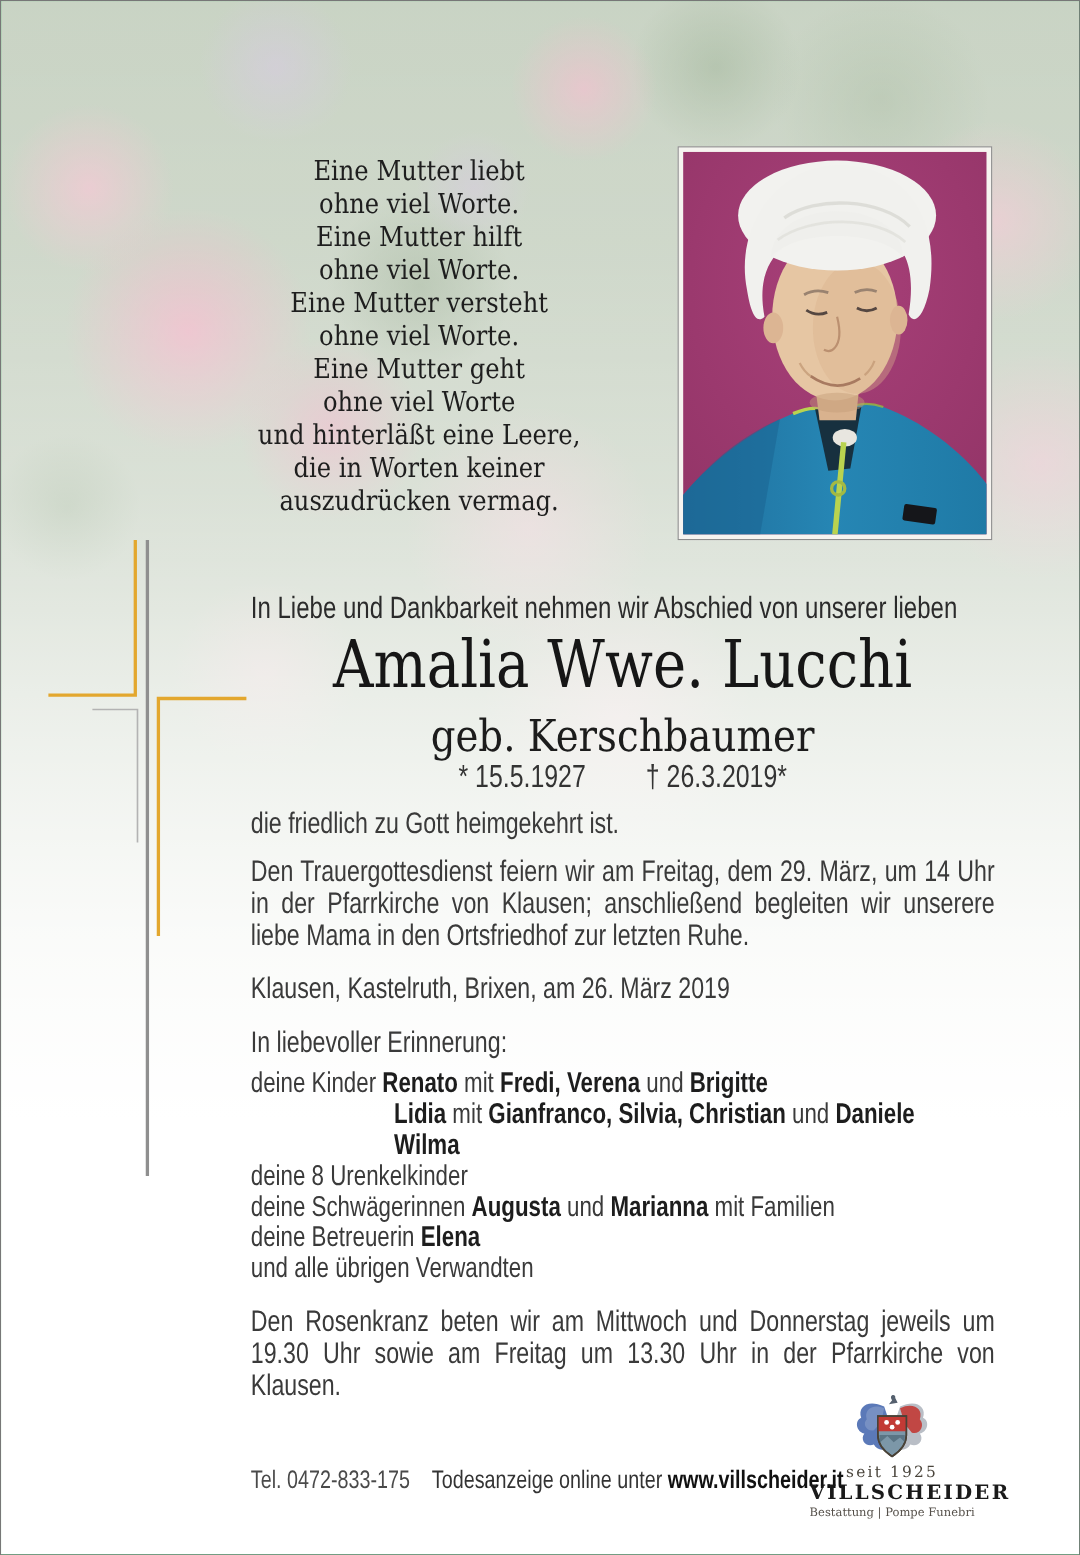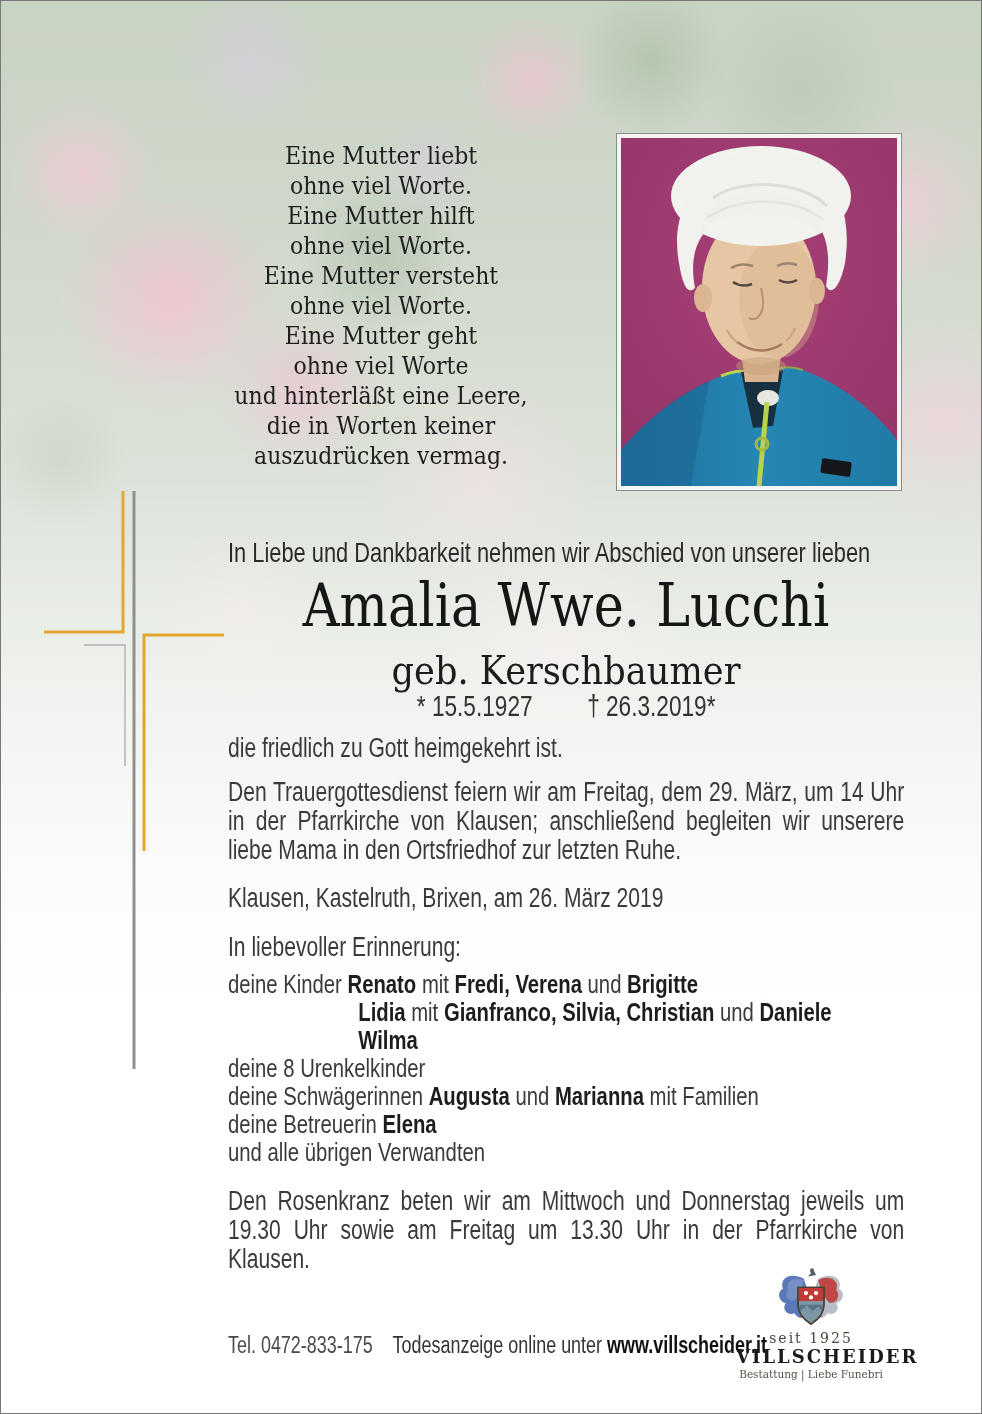--- a/index.html
+++ b/index.html
@@ -197,15 +197,15 @@
       <path d="M32,28 L68,28 L68,52 C68,66 58,74 50,79 C42,74 32,66 32,52 Z" fill="#7c97a8" stroke="#494237" stroke-width="2"></path>
       <path d="M32,28 L68,28 L68,47 L32,47 Z" fill="#c23a35"></path>
       <circle cx="43" cy="36" r="3" fill="#fff"></circle>
         <circle cx="57" cy="36" r="3" fill="#fff"></circle>
         <circle cx="50" cy="42" r="3" fill="#fff"></circle>
       <path d="M34,62 L44,53 L52,61 L60,55 L66,61 L66,52 L34,52 Z" fill="#57707f" opacity="0.9"></path>
       <path d="M32,28 L68,28 L68,52 C68,66 58,74 50,79 C42,74 32,66 32,52 Z" fill="none" stroke="#494237" stroke-width="2"></path>
     </svg>
     <div class="since">seit 1925</div>
     <div class="lname">VILLSCHEIDER</div>
-    <div class="tag">Bestattung | Liebe Funebri</div>
+    <div class="tag">Bestattung | Pompe Funebri</div>
   </div>
 </div>
 
 </body></html>

